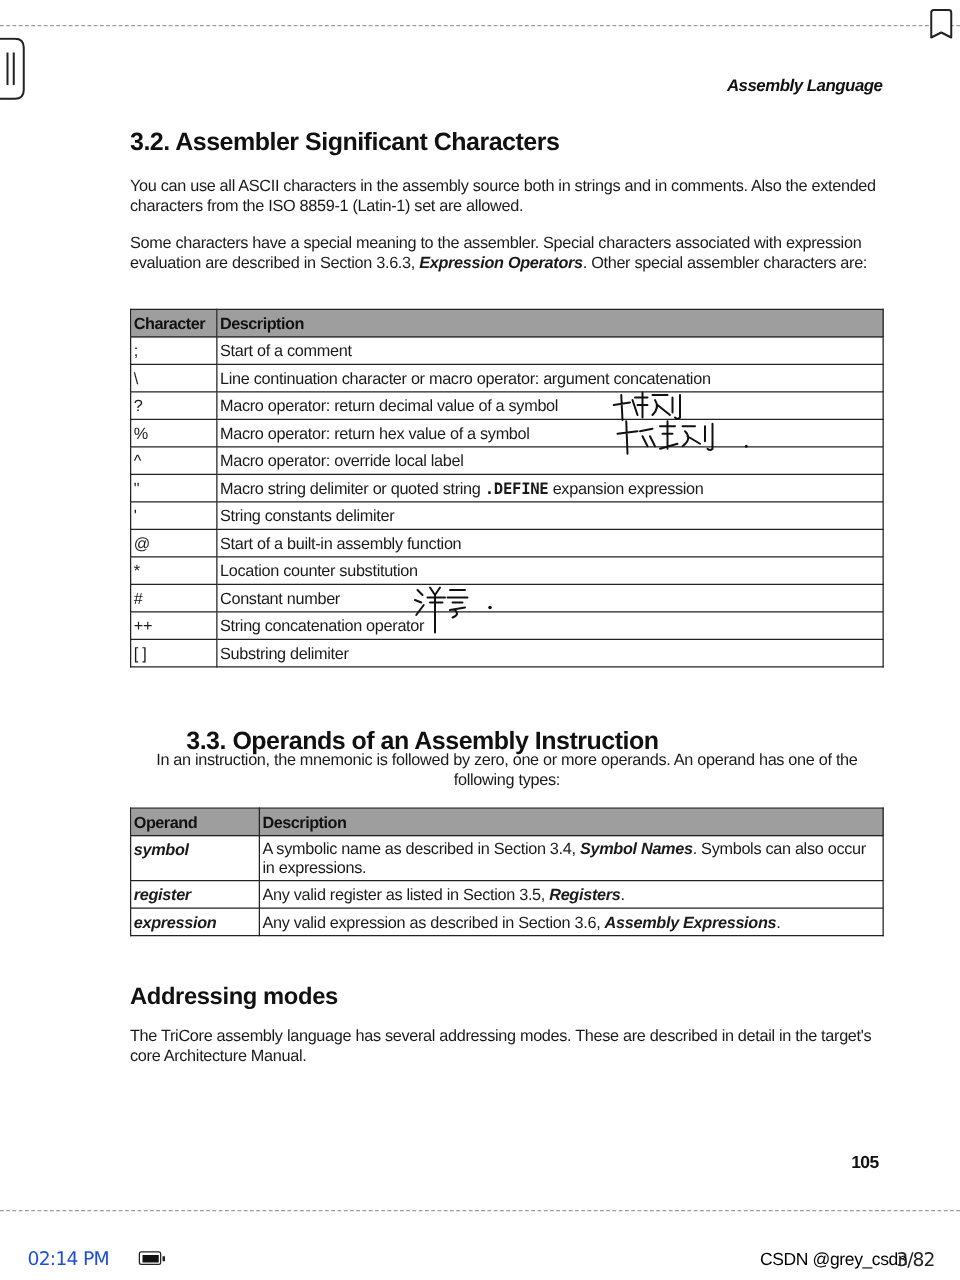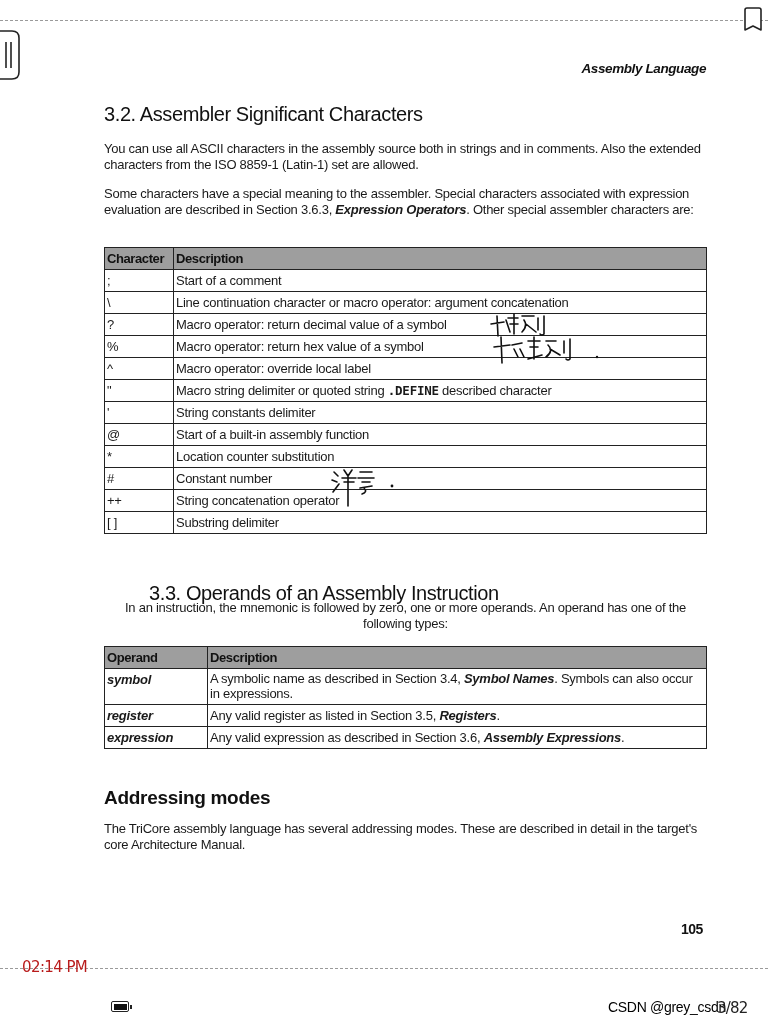--- a/index.html
+++ b/index.html
@@ -21,21 +21,21 @@
     }
 
     .running-header {
       position: absolute; right: 62px; top: 61px;
       font-size: 13.5px; font-weight: bold; font-style: italic; letter-spacing: -0.4px;
     }
 
     .content { position: absolute; left: 104px; width: 603px; }
 
     h2.sec {
-      font-size: 20px; font-weight: normal; letter-spacing: -0.4px; color: #111;
+      font-size: 20px; font-weight: bold; letter-spacing: -0.4px; color: #111;
     }
     h3.sub {
       font-size: 19px; font-weight: bold; letter-spacing: -0.3px; color: #111;
     }
     p.body {
       font-size: 13px; line-height: 16px; letter-spacing: -0.25px; color: #1a1a1a;
     }
     p.body b { font-style: italic; font-weight: bold; }
 
     table.doc {
@@ -53,21 +53,21 @@
     table.doc td b { font-weight: bold; font-style: italic; }
     .mono { font-family: "DejaVu Sans Mono", monospace; font-weight: bold; font-size: 12.5px; }
 
     .annot { position: absolute; pointer-events: none; }
 
     .page-num {
       position: absolute; left: 681px; top: 921px; font-size: 14px; font-weight: bold; letter-spacing: -0.5px;
     }
 
     .status-time {
-      position: absolute; left: 22px; top: 958px; font-size: 15px; color: #b91c1c;
+      position: absolute; left: 22px; top: 998px; font-size: 15px; color: #1d4ed8;
       font-family: "DejaVu Sans", sans-serif; letter-spacing: -0.6px;
     }
     .battery {
       position: absolute; left: 111px; top: 1001px; width: 18px; height: 11px;
       border: 1.5px solid #222; border-radius: 2px; padding: 1.5px;
     }
     .battery .fill { width: 100%; height: 100%; background: #111; }
     .battery::after {
       content: ""; position: absolute; right: -4px; top: 2.5px; width: 2px; height: 4px; background: #222;
     }
@@ -141,21 +141,21 @@
       <tr>
           <td>%</td>
           <td>Macro operator: return hex value of a symbol</td>
         </tr>
       <tr>
           <td>^</td>
           <td>Macro operator: override local label</td>
         </tr>
       <tr>
           <td>"</td>
-          <td><span>Macro string delimiter or quoted string </span><span class="mono">.DEFINE</span><span> described character</span></td>
+          <td><span>Macro string delimiter or quoted string </span><span class="mono">.DEFINE</span><span> expansion expression</span></td>
         </tr>
       <tr>
           <td>'</td>
           <td>String constants delimiter</td>
         </tr>
       <tr>
           <td>@</td>
           <td>Start of a built-in assembly function</td>
         </tr>
       <tr>

